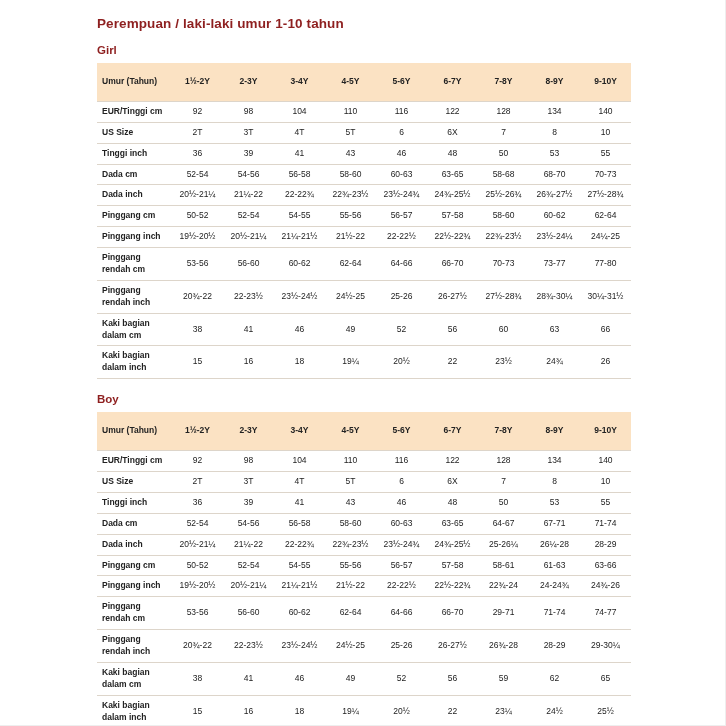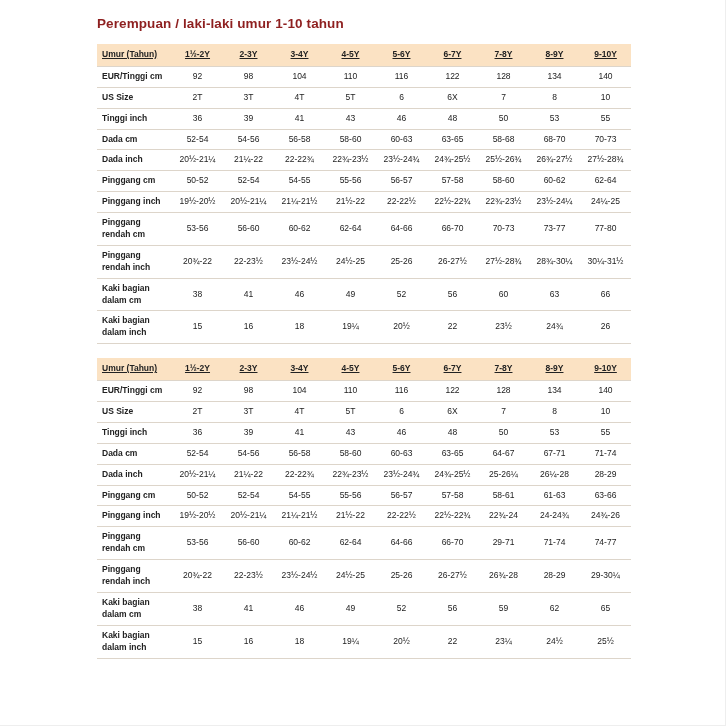--- a/index.html
+++ b/index.html
@@ -45,37 +45,37 @@
     border-bottom:1px solid var(--border);
     padding:4px 2px;
     text-align:center;
     vertical-align:middle;
     line-height:1.4;
     overflow:hidden;
   }
   table.size-table thead th{
     background:var(--header-bg);
     font-weight:bold;
-    padding:5px 2px;
-    text-decoration:underline;
+    padding:13px 2px;
   }
   table.size-table .label-col{
     width:68px;
     text-align:left;
     padding-left:5px;
     font-weight:bold;
   }
 </style>
 </head>
 <body>
 
 <div class="page">
   <h1 class="page-title">Perempuan / laki-laki umur 1-10 tahun</h1>
   <div id="tables">
       <section class="table-section">
+        <h2 class="section-label">Girl</h2>
         <table class="size-table">
           <thead>
             <tr>
               <th class="label-col">Umur (Tahun)</th>
               <th>1½-2Y</th>
               <th>2-3Y</th>
               <th>3-4Y</th>
               <th>4-5Y</th>
               <th>5-6Y</th>
               <th>6-7Y</th>
@@ -214,20 +214,21 @@
               <td>20½</td>
               <td>22</td>
               <td>23½</td>
               <td>24¾</td>
               <td>26</td>
             </tr>
           </tbody>
         </table>
       </section>
       <section class="table-section">
+        <h2 class="section-label">Boy</h2>
         <table class="size-table">
           <thead>
             <tr>
               <th class="label-col">Umur (Tahun)</th>
               <th>1½-2Y</th>
               <th>2-3Y</th>
               <th>3-4Y</th>
               <th>4-5Y</th>
               <th>5-6Y</th>
               <th>6-7Y</th>

